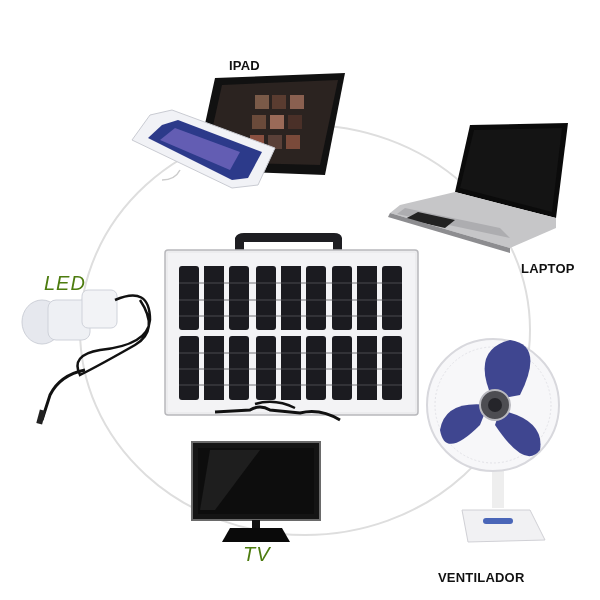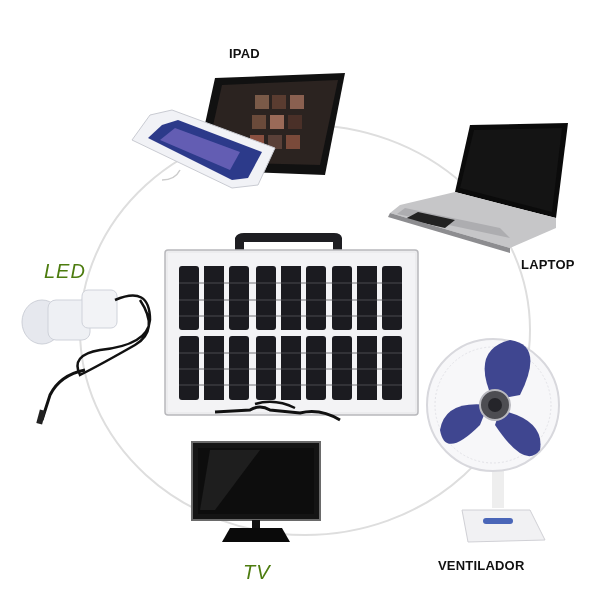--- a/index.html
+++ b/index.html
@@ -1,17 +1,17 @@
 <!DOCTYPE html>
 <html><head>
 <meta charset="utf-8">
 <style>
   html, body { margin:0; padding:0; }
   body { width:600px; height:600px; background:#ffffff; position:relative; overflow:hidden; font-family:"Liberation Sans", sans-serif; }
-  .label { position:absolute; color:#111; }
+  .label { position:absolute; color:#111;margin-top:12px; }
   .bold { font-weight:bold; font-size:13px; letter-spacing:0.2px; }
   .thin { font-weight:normal; font-size:20px; color:#4d7c0f; letter-spacing:1px;font-style:italic; }
   svg { position:absolute; left:0; top:0; }
 </style>
 </head>
 <body>
 
 <svg width="600" height="600" viewBox="0 0 600 600">
 
   <ellipse cx="305" cy="330" rx="225" ry="205" fill="none" stroke="#dedede" stroke-width="2"></ellipse>
@@ -109,16 +109,16 @@
     <circle cx="493" cy="405" r="58" fill="none" stroke="#e3e3e8" stroke-width="1" stroke-dasharray="2 2"></circle>
     <path d="M493,400 Q470,350 510,340 Q545,345 520,395 Z" fill="#3f4690"></path>
     <path d="M488,405 Q445,400 440,430 Q445,460 480,425 Z" fill="#3f4690"></path>
     <path d="M500,410 Q545,420 540,450 Q525,470 495,425 Z" fill="#3f4690"></path>
     <circle cx="495" cy="405" r="15" fill="#4d4d52" stroke="#b9b9bf" stroke-width="2"></circle>
     <circle cx="495" cy="405" r="7" fill="#25252a"></circle>
   </g>
 </svg>
 
 <div class="label bold" style="left:229px; top:46px;">IPAD</div>
-<div class="label bold" style="left:521px; top:257px;text-align:right;">LAPTOP</div>
+<div class="label bold" style="left:521px; top:249px;text-align:right;">LAPTOP</div>
 <div class="label thin" style="left:44px; top:260px;">LED</div>
-<div class="label thin" style="left:243px; top:561px;">TV</div>
+<div class="label thin" style="left:243px; top:531px;">TV</div>
 <div class="label bold" style="left:438px; top:558px;">VENTILADOR</div>
 
 </body></html>

